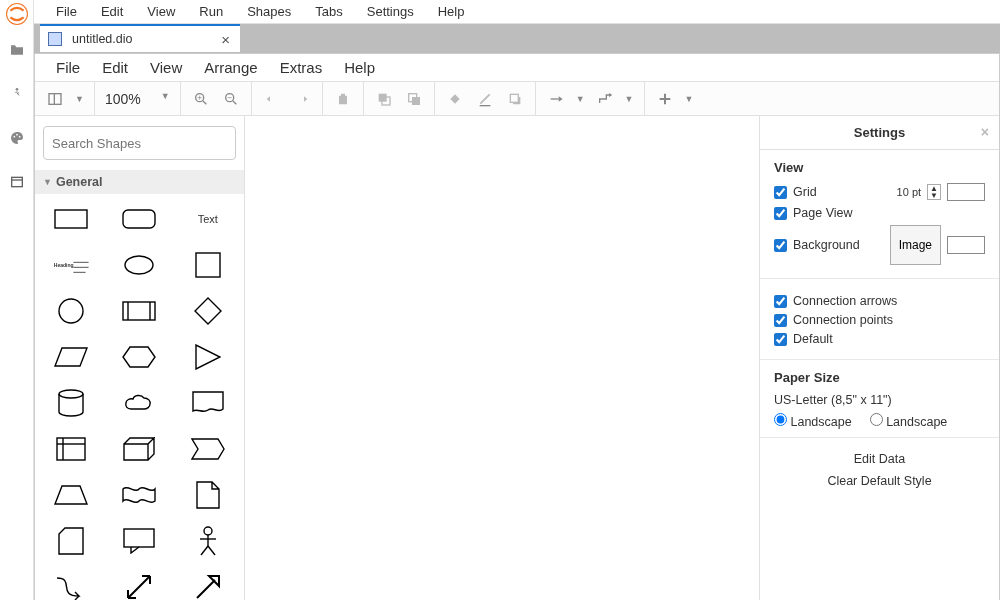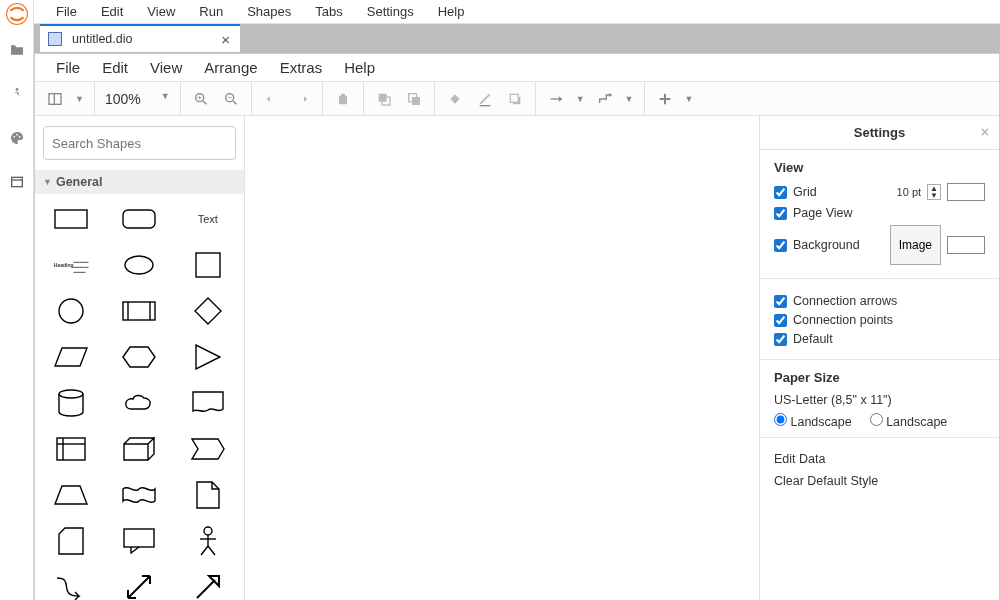--- a/index.html
+++ b/index.html
@@ -34,21 +34,21 @@
 .format-panel { width: 240px; border-left: 1px solid #e0e0e0; background: #fff; display:flex; flex-direction:column; font-size: 13px; }
 .fp-title { text-align: center; font-weight: 700; padding: 9px 0; position:relative; border-bottom:1px solid #e0e0e0;}
 .fp-close { position:absolute; right:10px; top:8px; color:#bbb; font-size:14px;}
 .fp-section { padding: 10px 14px 8px; border-bottom: 1px solid #e8e8e8; }
 .fp-heading { font-weight: 700; margin-bottom: 8px; }
 .fp-row { display:flex; align-items:center; gap:6px; margin: 5px 0; font-size: 12.5px; }
 .fp-row input[type=checkbox]{ accent-color:#1976d2; width:13px; height:13px;}
 .fp-row .spacer{flex:1;}
 .swatch{ width:38px; height:18px; border:1px solid #888; background:#fff;}
 .btn-sm{ border:1px solid #aaa; background:#f5f5f5; padding:12px 8px; font-size:12px;}
-.link-row{ color:#333; padding:4px 0; font-size:12.5px;}
+.link-row{ text-align:center; color:#333; padding:4px 0; font-size:12.5px;}
 .tiny-icon{display:inline-block;width:14px;height:14px;border:1px solid #4b6eaf;background:#c9dcff;vertical-align:middle;margin-right:4px;}
 .radio-row{display:flex;gap:18px;margin-top:6px;font-size:12.5px;}
 </style>
 </head>
 <body>
 
 <svg class="jupyter-logo" viewBox="0 0 40 40">
     <circle cx="20" cy="20" r="19" fill="none" stroke="#f37626" stroke-width="2"></circle>
     <path d="M8 14 q12 -10 24 0" fill="none" stroke="#f37626" stroke-width="4"></path>
     <path d="M8 26 q12 10 24 0" fill="none" stroke="#f37626" stroke-width="4"></path>

